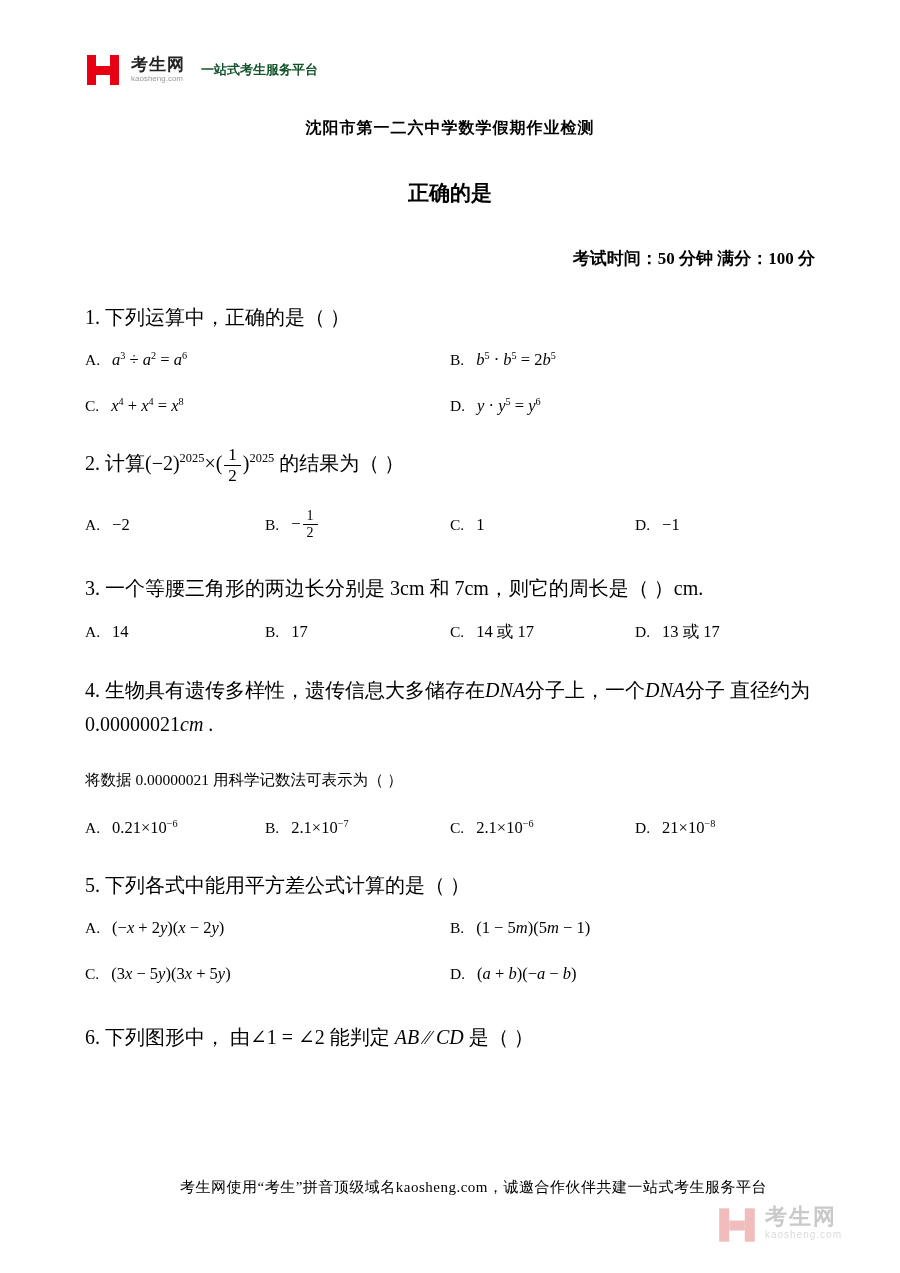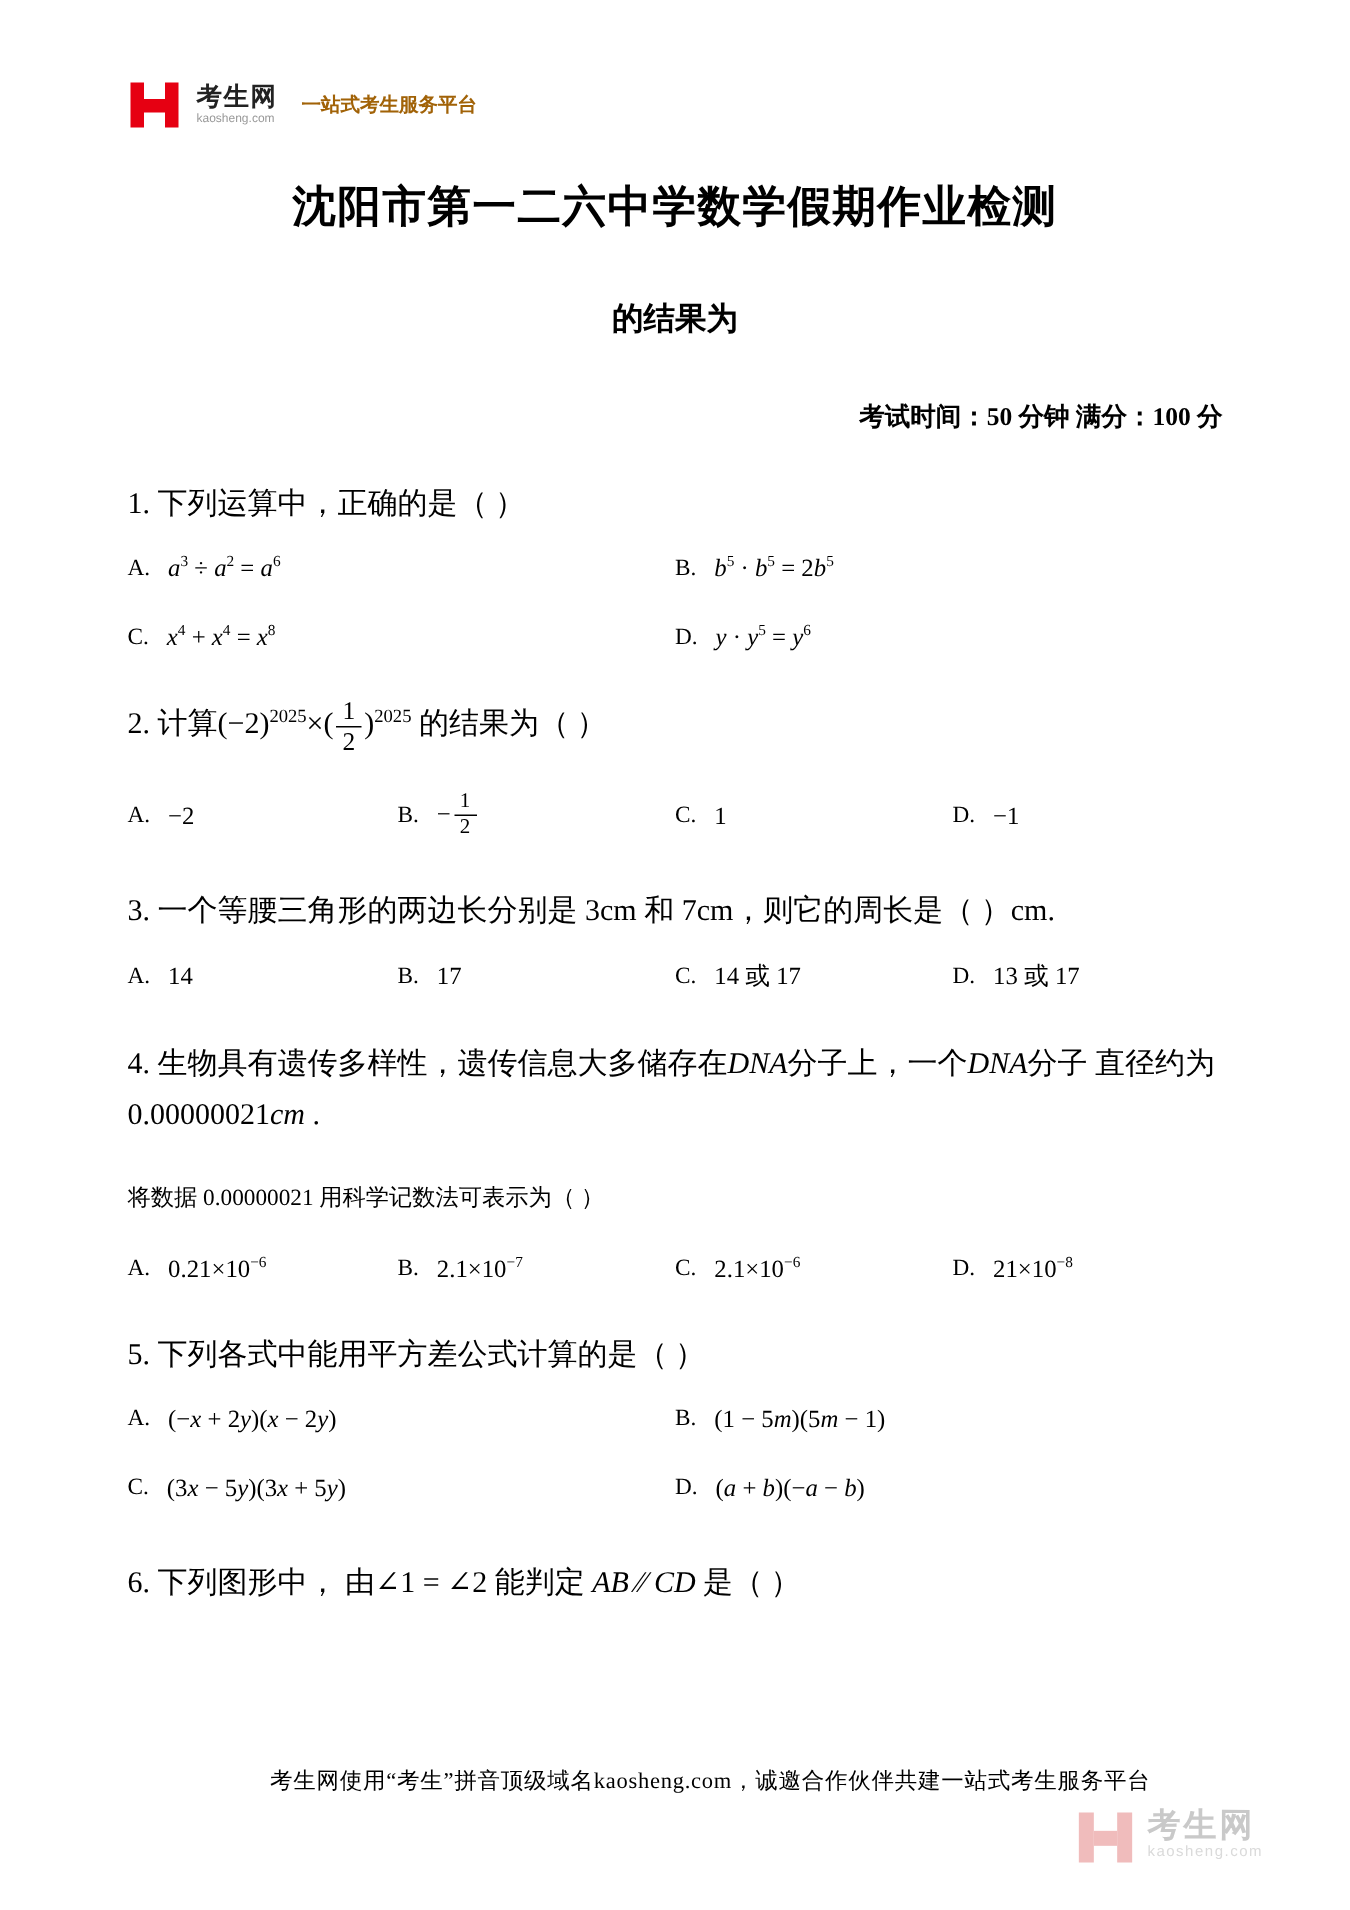--- a/index.html
+++ b/index.html
@@ -9,23 +9,23 @@
     font-family:"Liberation Serif","DejaVu Serif",serif;
     position:relative; overflow:hidden;
   }
   .page { padding:52px 85px 0 85px; }
 
   
   .brand { display:flex; align-items:center; gap:10px; }
   .brand-text { display:flex; flex-direction:column; line-height:1.1; }
   .brand-name { font-size:17px; font-weight:bold; font-family:"Liberation Sans",sans-serif; color:#222; letter-spacing:1px; }
   .brand-domain { font-size:8px; color:#999; font-family:"Liberation Sans",sans-serif; }
-  .brand-tagline { color:#a16207; font-size:13px; font-weight:bold; margin-left:6px; font-family:"Liberation Sans",sans-serif; }
-
-  h1.title { text-align:center; font-size:29px; font-weight:bold; margin-top:30px; letter-spacing:1px; }
+  .brand-tagline { color:#14532d; font-size:13px; font-weight:bold; margin-left:6px; font-family:"Liberation Sans",sans-serif; }
+
+  h1.title { text-align:center; font-size:16px; font-weight:bold; margin-top:30px; letter-spacing:1px; }
   h2.subtitle { text-align:center; font-size:21px; font-weight:bold; margin-top:40px; }
   .exam-info { text-align:right; font-size:17px; font-weight:bold; margin-top:40px; }
   .section-head { font-size:17px; font-weight:bold; margin-top:42px; }
 
   .question { margin-top:30px; }
   .stem { font-size:20px; line-height:1.7; }
   .stem-line2 { font-size:15.5px; line-height:1.7; margin-top:26px; }
 
   .opts { display:grid; margin-top:16px; row-gap:26px; }
   .grid2 { grid-template-columns:365px 1fr; }
@@ -59,21 +59,21 @@
       <rect x="11" y="14" width="14" height="9" fill="#e60012"></rect>
     </svg>
     <div class="brand-text">
       <div class="brand-name">考生网</div>
       <div class="brand-domain">kaosheng.com</div>
     </div>
     <div class="brand-tagline">一站式考生服务平台</div>
   </header>
 
   <h1 class="title">沈阳市第一二六中学数学假期作业检测</h1>
-  <h2 class="subtitle">的结果为</h2>
+  <h2 class="subtitle">正确的是</h2>
   <div class="exam-info">考试时间：50 分钟  满分：100 分</div>
 
   <div class="question">
     <div class="stem">1.  下列运算中，正确的是（      ）</div>
     <div class="opts grid2">
       <div class="opt">
         <span class="letter">A.</span>
         <span class="math"><i>a</i><sup>3</sup> ÷ <i>a</i><sup>2</sup> = <i>a</i><sup>6</sup></span>
       </div>
       <div class="opt">

